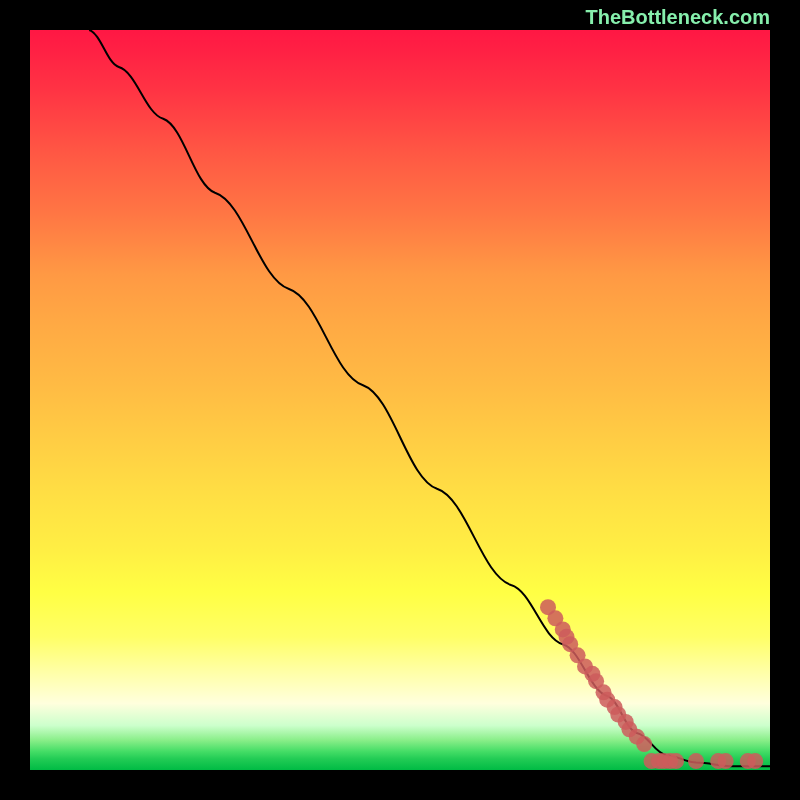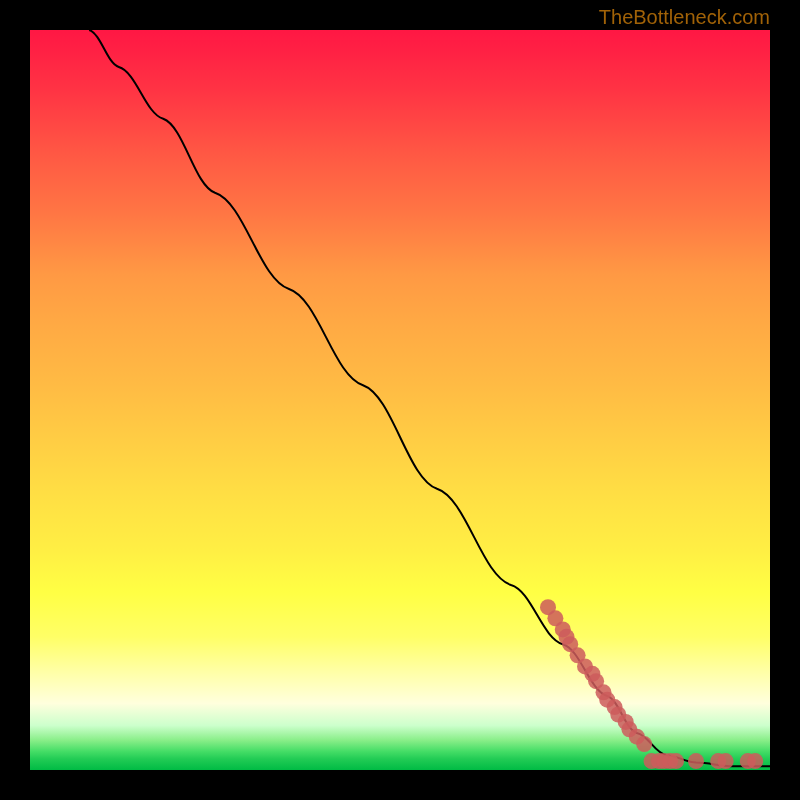--- a/index.html
+++ b/index.html
@@ -13,23 +13,23 @@
       height: 800px;
       background: #000000;
       position: relative;
       font-family: Arial, sans-serif;
     }
 
     .attribution {
       position: absolute;
       top: 6px;
       right: 30px;
-      color: #a16207;
+      color: #86efac;
       font-size: 20px;
-      font-weight: normal;
+      font-weight: bold;
       z-index: 10;
     }
 
     .plot-area {
       position: absolute;
       top: 30px;
       left: 30px;
       width: 740px;
       height: 740px;
       background: linear-gradient(to bottom,

